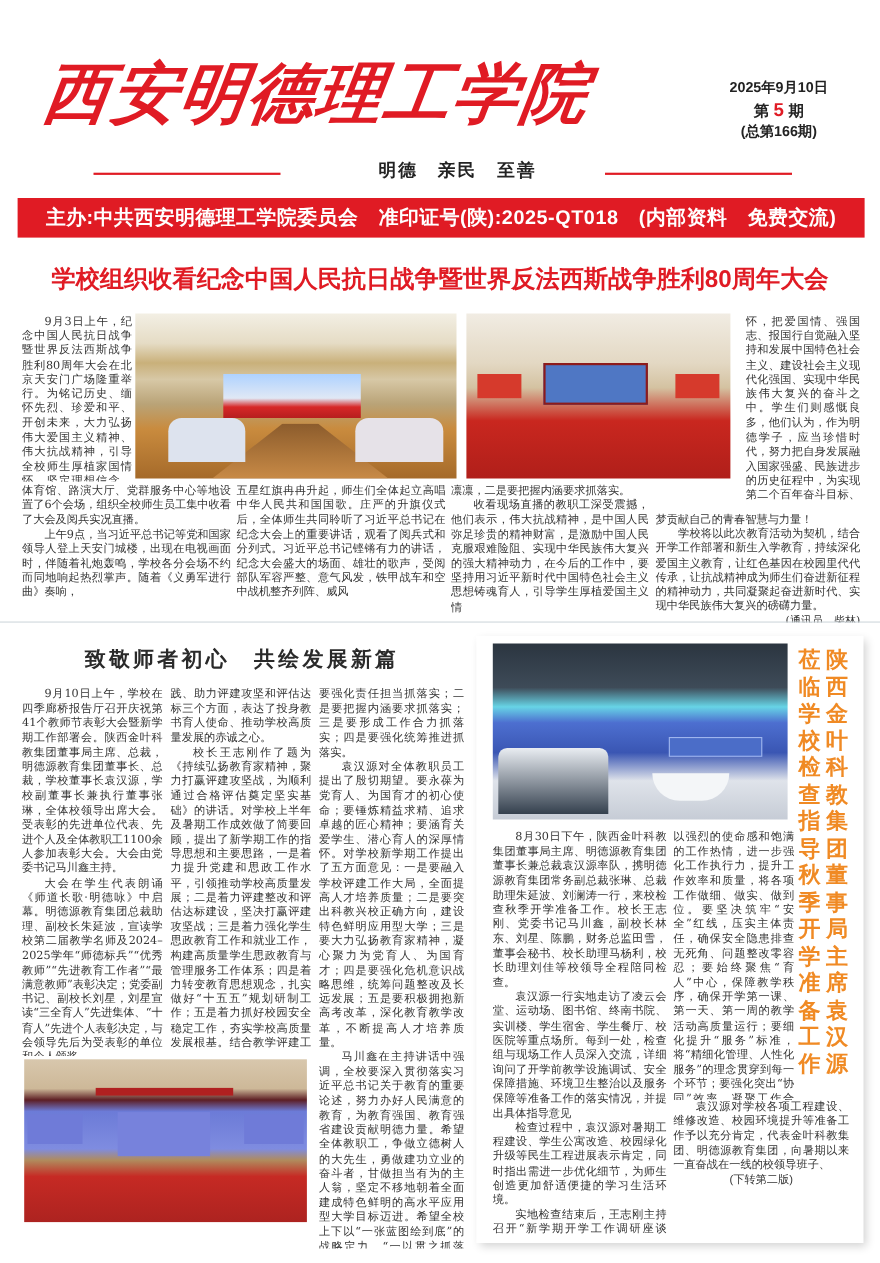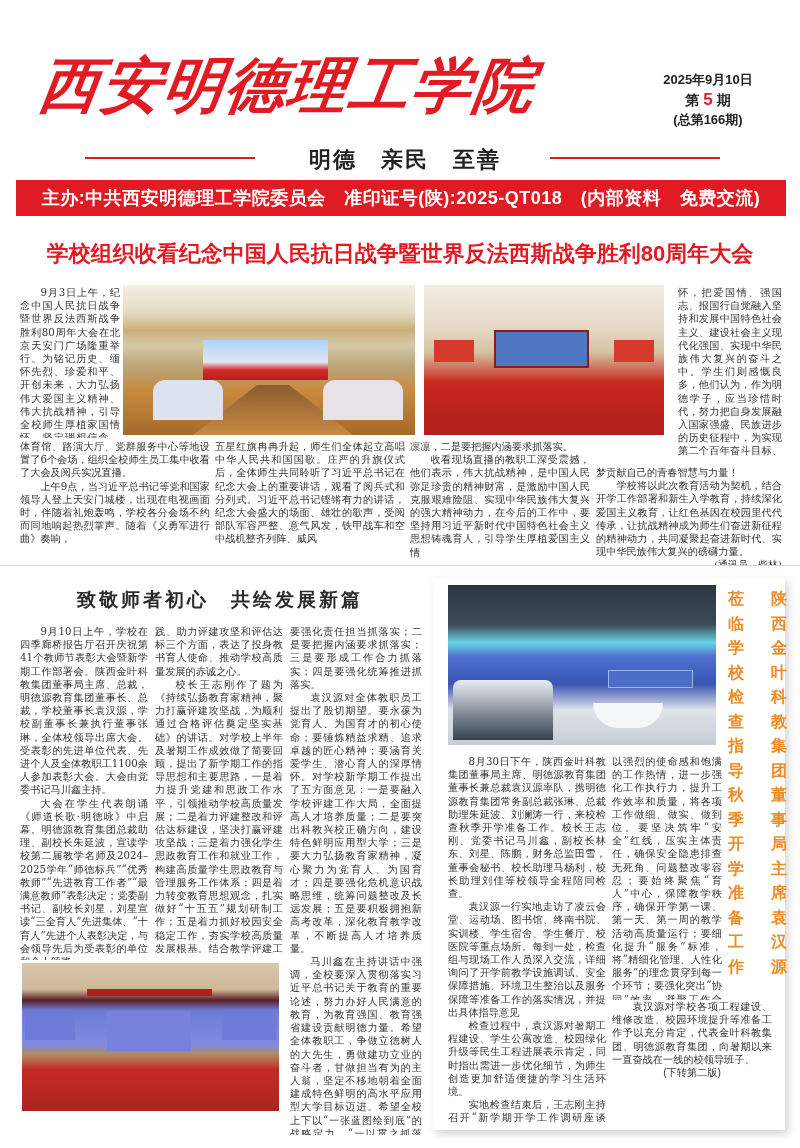--- a/index.html
+++ b/index.html
@@ -12,22 +12,22 @@
     color: #e01b24; font-size: 60px; letter-spacing: 2px; line-height: 90px; white-space: nowrap; transform: skewX(-8deg); }
   .issue-info { position: absolute; left: 648px; top: 70px; width: 120px; text-align: center;
     font-family: "Liberation Sans", sans-serif; font-weight: bold; color: #222; }
   .issue-date { font-size: 13px; line-height: 20px; }
   .issue-no { font-size: 14px; line-height: 20px; }
   .issue-no .num { color: #e01b24; font-size: 17px; margin: 0 4px; }
   .issue-total { font-size: 13px; line-height: 20px; }
 
   .motto-row { position: absolute; left: 55px; top: 145px; width: 420px; height: 28px; }
   .motto-line { position: absolute; top: 12px; height: 2px; background: #e01b24; }
-  .motto { position: absolute; left: 5px; width: 100%; text-align: center; top: 0;
-    font-family: "Liberation Sans", sans-serif; font-weight: bold; font-size: 22px; color: #222; letter-spacing: 2px; }
+  .motto { position: absolute; left: 16px; width: 100%; text-align: center; top: 0;
+    font-family: "Liberation Sans", sans-serif; font-weight: bold; font-size: 16px; color: #222; letter-spacing: 2px; }
 
   .sponsor-bar { position: absolute; left: 16px; top: 180px; width: 492px; height: 36px; background: #e01b24;
     color: #fff; font-family: "Liberation Sans", sans-serif; font-weight: bold; font-size: 18px;
     line-height: 36px; text-align: center; letter-spacing: 0.5px; white-space: nowrap; }
 
   .headline1 { position: absolute; left: 0; top: 230px; width: 800px; height: 48px; text-align: center;
     font-family: "Liberation Sans", sans-serif; font-weight: bold; font-size: 22px; color: #e01b24;
     line-height: 48px; letter-spacing: 0; white-space: nowrap; }
 
   .col { position: absolute; font-size: 10.2px; line-height: 13.2px; color: #333; text-align: justify; overflow: hidden; }
@@ -50,22 +50,22 @@
   .photo-hall .screen { position: absolute; left: 70px; top: 45px; width: 95px; height: 38px; background: #4f77c4; border: 2px solid #8d1b1b; }
   .photo-hall .screen-l { position: absolute; left: 10px; top: 55px; width: 40px; height: 22px; background: #d63a2c; }
   .photo-hall .screen-r { position: absolute; left: 190px; top: 55px; width: 40px; height: 22px; background: #d63a2c; }
 
   .divider-h { position: absolute; left: 0; top: 565px; width: 800px; height: 1px; background: #cfd8dc; }
   .headline2 { position: absolute; left: 20px; top: 580px; width: 400px; height: 40px; text-align: center;
     font-family: "Liberation Sans", sans-serif; font-weight: bold; font-size: 19px; color: #2a2a2a; letter-spacing: 3px; line-height: 40px; }
 
   .box2 { position: absolute; left: 433px; top: 578px; width: 352px; height: 552px; background: #fff;
     box-shadow: 3px 4px 8px rgba(0,0,0,0.18); }
-  .vtitle { position: absolute; width: 22px; font-family: Liberation Mono, monospace; font-weight: bold;
-    font-size: 16px; line-height: 24.5px; color: #f08a24; text-align: center; word-break: break-all; }
+  .vtitle { position: absolute; width: 22px; font-family: Liberation Sans, sans-serif; font-weight: bold;
+    font-size: 20px; line-height: 24.5px; color: #f08a24; text-align: center; word-break: break-all; }
 
   .photo-studio { left: 448px; top: 585px; width: 268px; height: 160px;
     background: linear-gradient(180deg, #2b3540 0%, #3e4b58 25%, #67d4e6 36%, #4d6fd0 45%, #3a56b3 62%, #dfe3ea 78%, #c6ccd6 100%); }
   .photo-studio .sign { position: absolute; left: 160px; top: 85px; width: 85px; height: 18px; background: #4b6dc8; border: 1px solid #9fb5ee; }
   .photo-studio .desk { position: absolute; left: 145px; top: 118px; width: 70px; height: 25px; background: #f4f6f8; border-radius: 0 0 30px 30px; }
   .photo-studio .crowd { position: absolute; left: 5px; top: 95px; width: 100px; height: 60px; background: linear-gradient(180deg, #e9edf2, #34404e); border-radius: 8px 8px 0 0; }
 
   .photo-assembly { left: 22px; top: 963px; width: 257px; height: 148px;
     background: linear-gradient(180deg, #d8c7ad 0%, #cdb898 18%, #5d1e24 25%, #6c7bd7 32%, #7f8ce0 55%, #b08b5d 62%, #c62a24 72%, #ad2320 100%); }
   .photo-assembly .banner { position: absolute; left: 65px; top: 26px; width: 125px; height: 7px; background: #b02020; }
@@ -153,21 +153,21 @@
   <div class="screen-l"></div>
   <div class="screen-r"></div>
 </div>
 
 <div class="box2"></div>
 <div class="photo photo-studio">
   <div class="crowd"></div>
   <div class="sign"></div>
   <div class="desk"></div>
 </div>
-<div class="vtitle" style="left:768px;top:588px;">陕西金叶科教集团董事局主席袁汉源</div>
+<div class="vtitle" style="left:750px;top:588px;">陕西金叶科教集团董事局主席袁汉源</div>
 <div class="vtitle" style="left:725px;top:588px;">莅临学校检查指导秋季开学准备工作</div>
 
 <div class="col" style="left:448px;top:755px;width:158px;height:370px;">
   <p>8月30日下午，陕西金叶科教集团董事局主席、明德源教育集团董事长兼总裁袁汉源率队，携明德源教育集团常务副总裁张琳、总裁助理朱延波、刘澜涛一行，来校检查秋季开学准备工作。校长王志刚、党委书记马川鑫，副校长林东、刘星、陈鹏，财务总监田雪，董事会秘书、校长助理马杨利，校长助理刘佳等校领导全程陪同检查。</p>
   <p>袁汉源一行实地走访了凌云会堂、运动场、图书馆、终南书院、实训楼、学生宿舍、学生餐厅、校医院等重点场所。每到一处，检查组与现场工作人员深入交流，详细询问了开学前教学设施调试、安全保障措施、环境卫生整治以及服务保障等准备工作的落实情况，并提出具体指导意见</p>
   <p>检查过程中，袁汉源对暑期工程建设、学生公寓改造、校园绿化升级等民生工程进展表示肯定，同时指出需进一步优化细节，为师生创造更加舒适便捷的学习生活环境。</p>
   <p>实地检查结束后，王志刚主持召开“新学期开学工作调研座谈会”。各分管校领导分别汇报了教育教学、后勤保障及安全保卫、迎新及新生军训准备工作等方面内容。</p>
 
 </div>
 <div class="col" style="left:612px;top:755px;width:110px;height:245px;">

